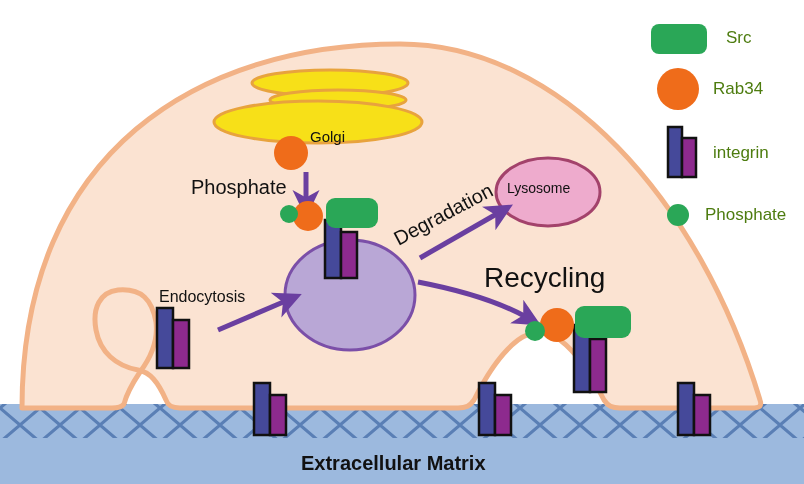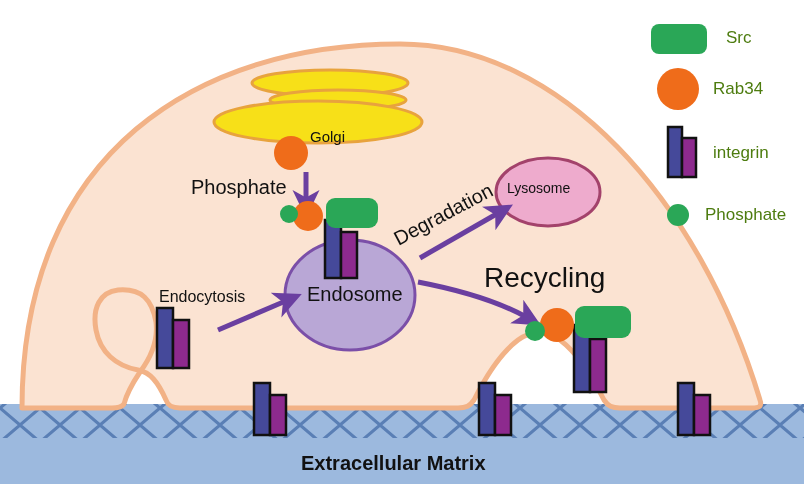--- a/index.html
+++ b/index.html
@@ -116,21 +116,20 @@
       <rect x="651" y="24" width="56" height="30" rx="8" fill="#2aa757"></rect>
       <circle cx="678" cy="89" r="21" fill="#ef6c1a"></circle>
       <rect x="668" y="127" width="14" height="50" fill="#45499a" stroke="#111" stroke-width="2.5"></rect>
       <rect x="682" y="138" width="14" height="39" fill="#8d2a8e" stroke="#111" stroke-width="2.5"></rect>
       <circle cx="678" cy="215" r="11" fill="#2aa757"></circle>
     </g>
   </svg>
 
   <div class="lbl" style="left:310px;top:128px;font-size:15px;">Golgi</div>
 
-  <div class="lbl" style="left:307px;top:283px;font-size:20px;">Endosome</div>
 
   <div class="lbl" style="left:507px;top:180px;font-size:14px;">Lysosome</div>
 
   <div class="lbl" style="left:191px;top:176px;font-size:20px;">Phosphate</div>
 
   <div class="lbl" style="left:159px;top:288px;font-size:16px;">Endocytosis</div>
 
   <div class="lbl" style="left:390px;top:230px;font-size:20px;transform:rotate(-28deg);transform-origin:left top;">Degradation</div>
 
   <div class="lbl" style="left:484px;top:262px;font-size:28px;">Recycling</div>

